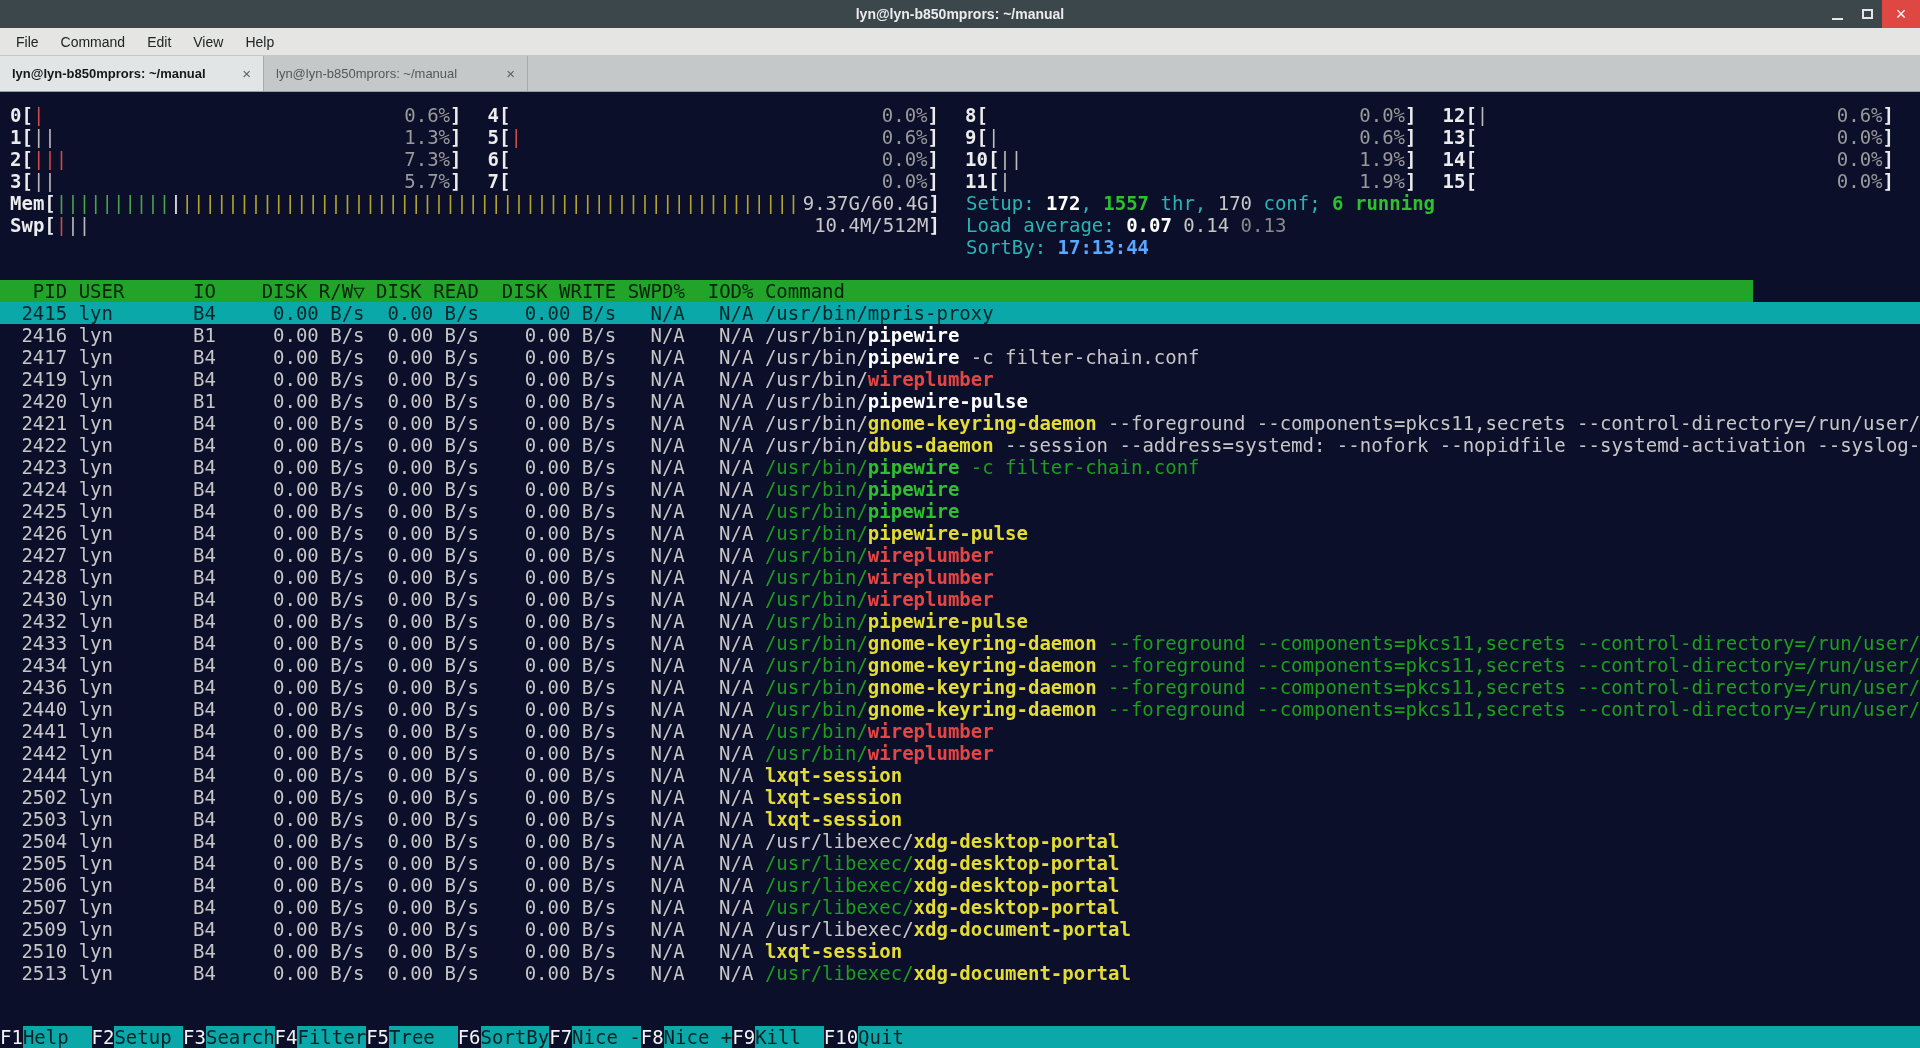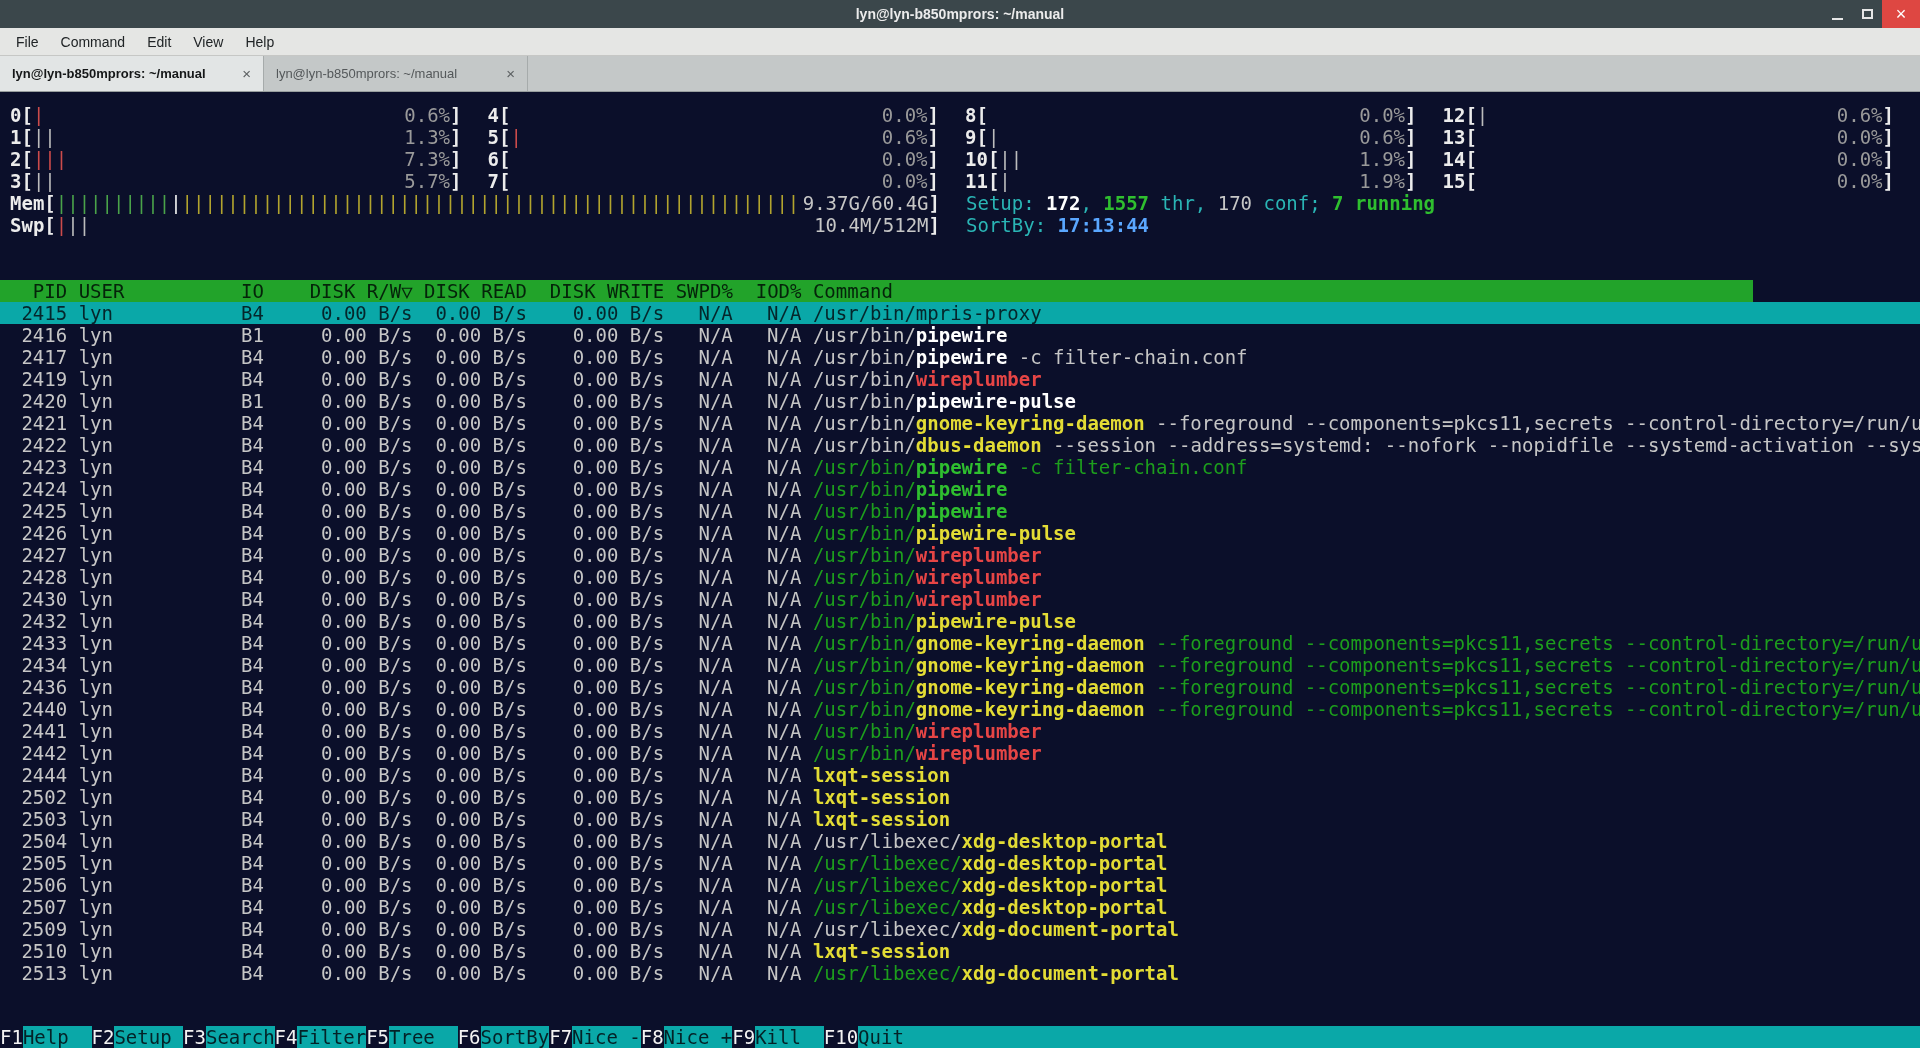--- a/index.html
+++ b/index.html
@@ -55,21 +55,21 @@
   .seg-d  { color:#8a8a8a; }
   .seg-bb { color:#5aa7ff; font-weight:bold; }
 
   .scr { color:#2ab5b5; font-weight:bold; }
   .scr.active { background:#3566b5; color:#0b1c3e; }
 
   .thead { background:#22a32a; color:#05230a; width:1753px; }
   .sp { display:block; }
   .c-pid  { width:5ch;  text-align:right; }
   .c-user { width:10ch; }
-  .c-io   { width:2ch;margin-left:48px; }
+  .c-io   { width:2ch; }
   .c-rw   { width:9ch;  text-align:right; }
   .c-rd   { width:9ch;  text-align:right; }
   .c-wr   { width:10ch; text-align:right; }
   .c-swpd { width:5ch;  text-align:right; }
   .c-iod  { width:4ch;  text-align:right; }
   .c-cmd  { flex:1; overflow:hidden; white-space:pre; }
 
   .prow { height:22px; padding-left:10px; display:flex; white-space:pre; }
   .prow.sel { background:#0aa8a8; }
   .prow.sel span { color:#05262b !important; font-weight:normal !important; }
@@ -163,19 +163,20 @@
         <div class="prow"><span class="c-pid">2503</span><span class="sp" style="width:1ch"></span><span class="c-user">lyn</span><span class="c-io">B4</span><span class="sp" style="width:4ch"></span><span class="c-rw">0.00 B/s</span><span class="sp" style="width:1ch"></span><span class="c-rd">0.00 B/s</span><span class="sp" style="width:2ch"></span><span class="c-wr">0.00 B/s</span><span class="sp" style="width:1ch"></span><span class="c-swpd">N/A</span><span class="sp" style="width:2ch"></span><span class="c-iod">N/A</span><span class="sp" style="width:1ch"></span><span class="c-cmd"><span class="seg-y">lxqt-session</span></span></div>
         <div class="prow"><span class="c-pid">2504</span><span class="sp" style="width:1ch"></span><span class="c-user">lyn</span><span class="c-io">B4</span><span class="sp" style="width:4ch"></span><span class="c-rw">0.00 B/s</span><span class="sp" style="width:1ch"></span><span class="c-rd">0.00 B/s</span><span class="sp" style="width:2ch"></span><span class="c-wr">0.00 B/s</span><span class="sp" style="width:1ch"></span><span class="c-swpd">N/A</span><span class="sp" style="width:2ch"></span><span class="c-iod">N/A</span><span class="sp" style="width:1ch"></span><span class="c-cmd"><span class="seg-w">/usr/libexec/</span><span class="seg-y">xdg-desktop-portal</span></span></div>
         <div class="prow"><span class="c-pid">2505</span><span class="sp" style="width:1ch"></span><span class="c-user">lyn</span><span class="c-io">B4</span><span class="sp" style="width:4ch"></span><span class="c-rw">0.00 B/s</span><span class="sp" style="width:1ch"></span><span class="c-rd">0.00 B/s</span><span class="sp" style="width:2ch"></span><span class="c-wr">0.00 B/s</span><span class="sp" style="width:1ch"></span><span class="c-swpd">N/A</span><span class="sp" style="width:2ch"></span><span class="c-iod">N/A</span><span class="sp" style="width:1ch"></span><span class="c-cmd"><span class="seg-g">/usr/libexec/</span><span class="seg-y">xdg-desktop-portal</span></span></div>
         <div class="prow"><span class="c-pid">2506</span><span class="sp" style="width:1ch"></span><span class="c-user">lyn</span><span class="c-io">B4</span><span class="sp" style="width:4ch"></span><span class="c-rw">0.00 B/s</span><span class="sp" style="width:1ch"></span><span class="c-rd">0.00 B/s</span><span class="sp" style="width:2ch"></span><span class="c-wr">0.00 B/s</span><span class="sp" style="width:1ch"></span><span class="c-swpd">N/A</span><span class="sp" style="width:2ch"></span><span class="c-iod">N/A</span><span class="sp" style="width:1ch"></span><span class="c-cmd"><span class="seg-g">/usr/libexec/</span><span class="seg-y">xdg-desktop-portal</span></span></div>
         <div class="prow"><span class="c-pid">2507</span><span class="sp" style="width:1ch"></span><span class="c-user">lyn</span><span class="c-io">B4</span><span class="sp" style="width:4ch"></span><span class="c-rw">0.00 B/s</span><span class="sp" style="width:1ch"></span><span class="c-rd">0.00 B/s</span><span class="sp" style="width:2ch"></span><span class="c-wr">0.00 B/s</span><span class="sp" style="width:1ch"></span><span class="c-swpd">N/A</span><span class="sp" style="width:2ch"></span><span class="c-iod">N/A</span><span class="sp" style="width:1ch"></span><span class="c-cmd"><span class="seg-g">/usr/libexec/</span><span class="seg-y">xdg-desktop-portal</span></span></div>
         <div class="prow"><span class="c-pid">2509</span><span class="sp" style="width:1ch"></span><span class="c-user">lyn</span><span class="c-io">B4</span><span class="sp" style="width:4ch"></span><span class="c-rw">0.00 B/s</span><span class="sp" style="width:1ch"></span><span class="c-rd">0.00 B/s</span><span class="sp" style="width:2ch"></span><span class="c-wr">0.00 B/s</span><span class="sp" style="width:1ch"></span><span class="c-swpd">N/A</span><span class="sp" style="width:2ch"></span><span class="c-iod">N/A</span><span class="sp" style="width:1ch"></span><span class="c-cmd"><span class="seg-w">/usr/libexec/</span><span class="seg-y">xdg-document-portal</span></span></div>
         <div class="prow"><span class="c-pid">2510</span><span class="sp" style="width:1ch"></span><span class="c-user">lyn</span><span class="c-io">B4</span><span class="sp" style="width:4ch"></span><span class="c-rw">0.00 B/s</span><span class="sp" style="width:1ch"></span><span class="c-rd">0.00 B/s</span><span class="sp" style="width:2ch"></span><span class="c-wr">0.00 B/s</span><span class="sp" style="width:1ch"></span><span class="c-swpd">N/A</span><span class="sp" style="width:2ch"></span><span class="c-iod">N/A</span><span class="sp" style="width:1ch"></span><span class="c-cmd"><span class="seg-y">lxqt-session</span></span></div>
         <div class="prow"><span class="c-pid">2513</span><span class="sp" style="width:1ch"></span><span class="c-user">lyn</span><span class="c-io">B4</span><span class="sp" style="width:4ch"></span><span class="c-rw">0.00 B/s</span><span class="sp" style="width:1ch"></span><span class="c-rd">0.00 B/s</span><span class="sp" style="width:2ch"></span><span class="c-wr">0.00 B/s</span><span class="sp" style="width:1ch"></span><span class="c-swpd">N/A</span><span class="sp" style="width:2ch"></span><span class="c-iod">N/A</span><span class="sp" style="width:1ch"></span><span class="c-cmd"><span class="seg-g">/usr/libexec/</span><span class="seg-y">xdg-document-portal</span></span></div>
       </div>
     <div class="infocol" id="infocol">
-        <div class="iline"><span class="seg-c">Setup: </span><span class="seg-wb">172</span><span class="seg-c">, </span><span class="seg-gb">1557</span><span class="seg-c"> thr, </span><span class="seg-w">170</span><span class="seg-c"> conf; </span><span class="seg-gb">7 running</span></div>
+        <div class="iline"><span class="seg-c">Setup: </span><span class="seg-wb">172</span><span class="seg-c">, </span><span class="seg-gb">1557</span><span class="seg-c"> thr, </span><span class="seg-w">170</span><span class="seg-c"> conf; </span><span class="seg-gb">6 running</span></div>
+        <div class="iline"><span class="seg-c">Load average: </span><span class="seg-wb">0.07 </span><span class="seg-w">0.14 </span><span class="seg-d">0.13</span></div>
         <div class="iline"><span class="seg-c">SortBy: </span><span class="seg-bb">17:13:44</span></div>
       </div>
     <div class="fbar" id="fbar"><span class="fitem"><span class="fk">F1</span><span class="fl">Help  </span></span><span class="fitem"><span class="fk">F2</span><span class="fl">Setup </span></span><span class="fitem"><span class="fk">F3</span><span class="fl">Search</span></span><span class="fitem"><span class="fk">F4</span><span class="fl">Filter</span></span><span class="fitem"><span class="fk">F5</span><span class="fl">Tree  </span></span><span class="fitem"><span class="fk">F6</span><span class="fl">SortBy</span></span><span class="fitem"><span class="fk">F7</span><span class="fl">Nice -</span></span><span class="fitem"><span class="fk">F8</span><span class="fl">Nice +</span></span><span class="fitem"><span class="fk">F9</span><span class="fl">Kill  </span></span><span class="fitem"><span class="fk">F10</span><span class="fl">Quit  </span></span><span class="ffill"></span></div>
   </div>
 
 </div>
 
 </body></html>

